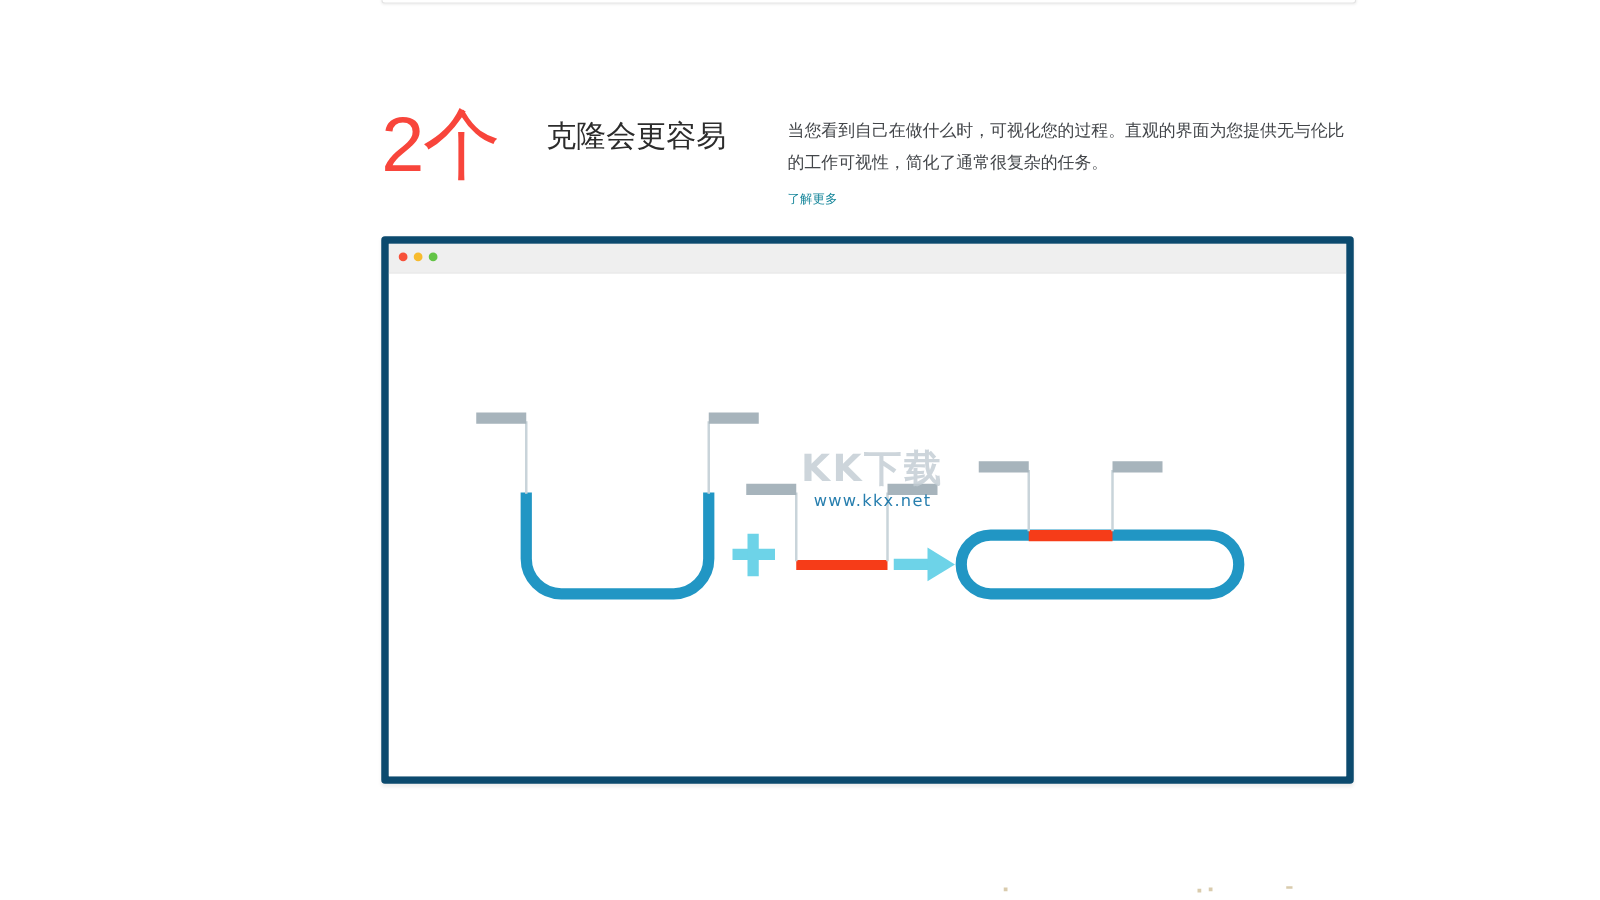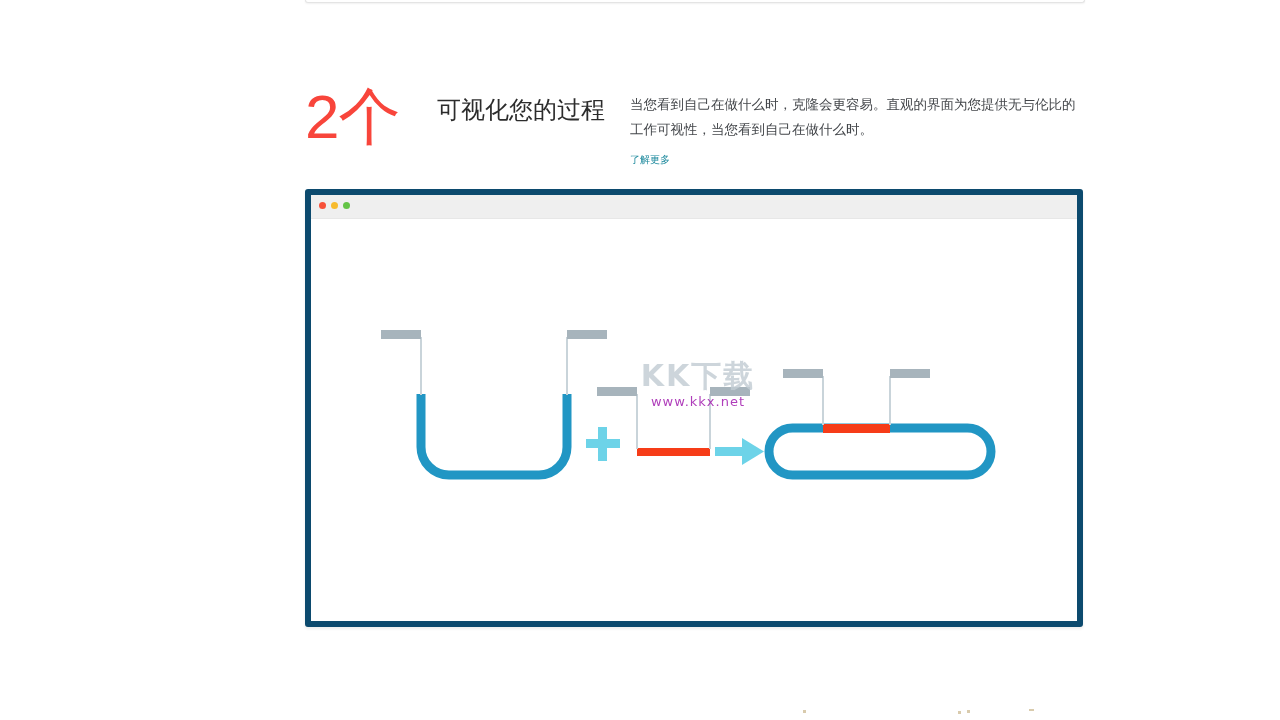--- a/index.html
+++ b/index.html
@@ -161,21 +161,21 @@
     line-height: 34px;
     font-weight: 700;
     color: #c3cdd4;
     opacity: 0.82;
     letter-spacing: 2px;
     font-family: "DejaVu Sans", sans-serif;
   }
   .wm-sub {
     font-size: 13px;
     line-height: 18px;
-    color: #a21caf;
+    color: #0369a1;
     opacity: 0.85;
     letter-spacing: 1px;
     font-family: "DejaVu Sans", sans-serif;
   }
 
   
   .page-bottom-artifacts {
     position: absolute;
     left: 0;
     top: 706px;
@@ -194,24 +194,24 @@
 <body>
 
 <div id="root">
 
   <div class="prev-card-edge"></div>
 
   <div class="headline-row">
 
     <div class="step-number">2个</div>
 
-    <div class="headline-title">可视化您的过程</div>
+    <div class="headline-title">克隆会更容易</div>
 
     <div class="headline-body">
-      <p>当您看到自己在做什么时，克隆会更容易。直观的界面为您提供无与伦比的工作可视性，当您看到自己在做什么时。</p>
+      <p>当您看到自己在做什么时，可视化您的过程。直观的界面为您提供无与伦比的工作可视性，简化了通常很复杂的任务。</p>
       <a class="learn-more">了解更多</a>
     </div>
   </div>
 
   <div class="browser-card">
 
     <div class="titlebar">
       <div class="dots">
         <span class="dot red"></span>
         <span class="dot yellow"></span>

